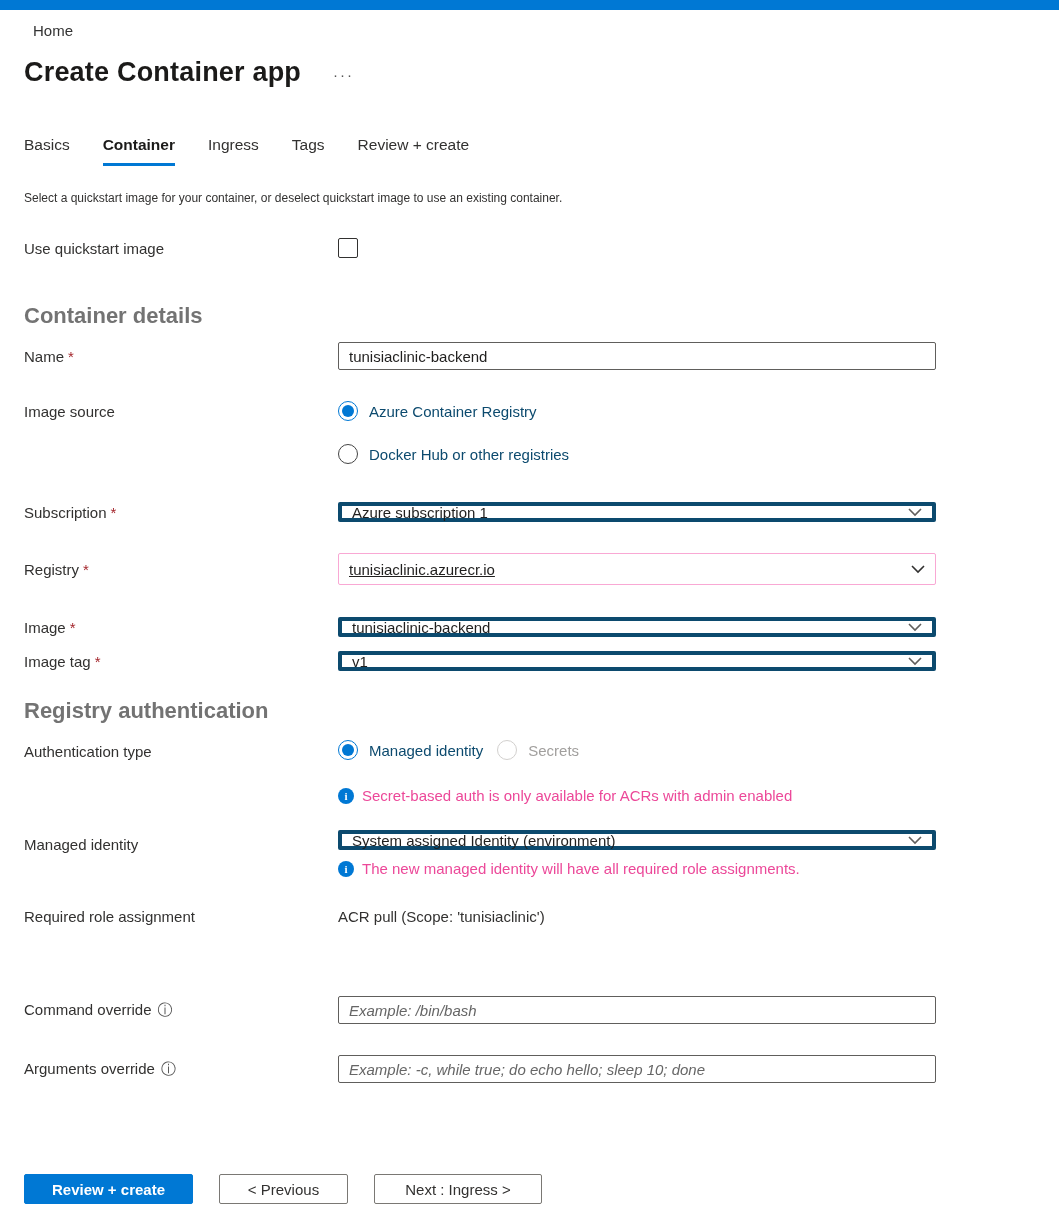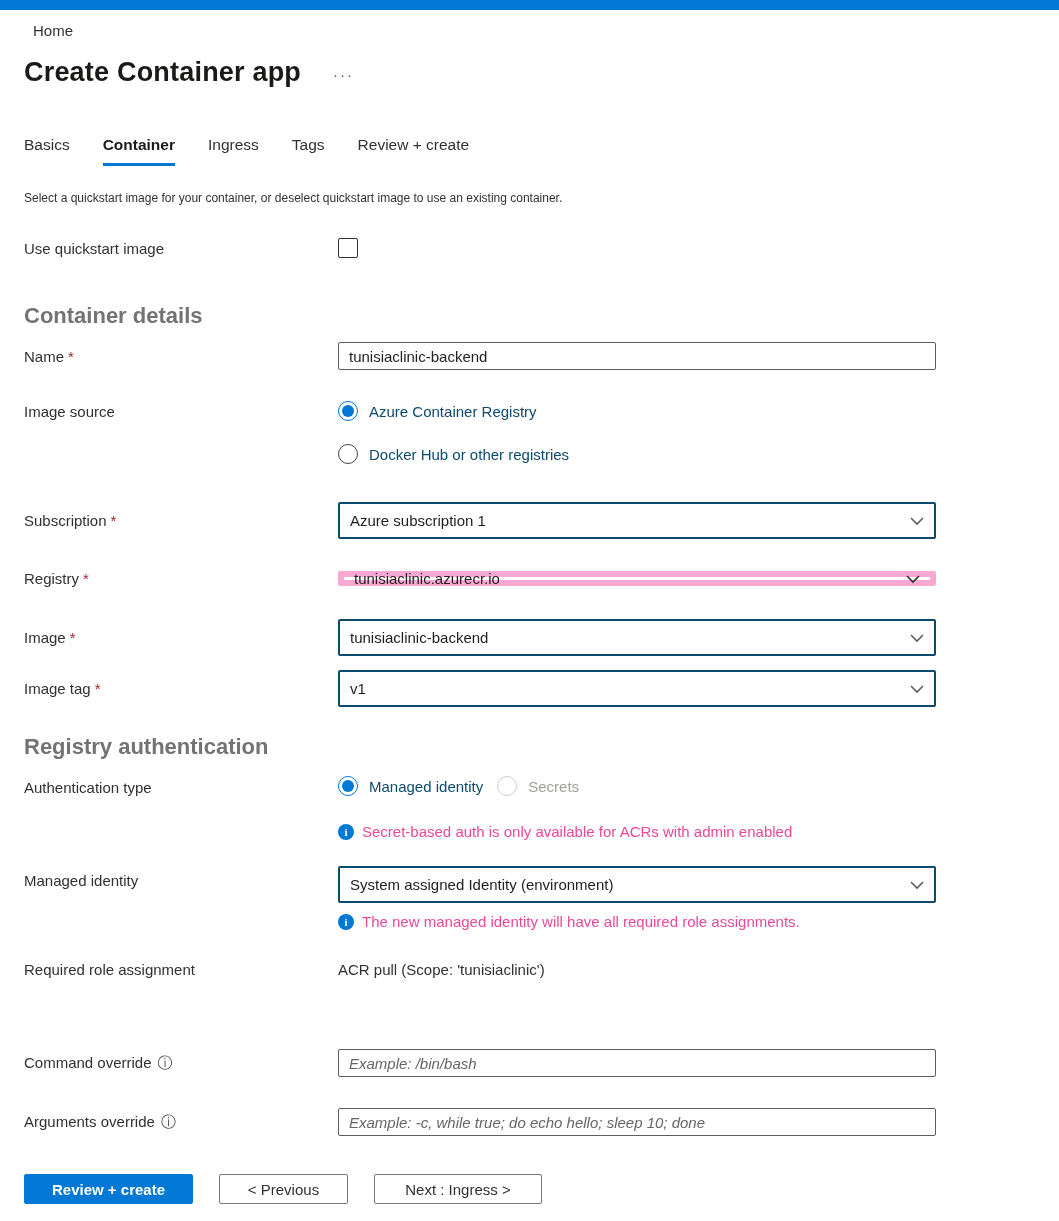--- a/index.html
+++ b/index.html
@@ -33,25 +33,25 @@
   .checkbox { width: 20px; height: 20px; border: 1px solid #323130; border-radius: 2px; background: #fff; cursor: pointer; }
 
   .text-input {
     width: 598px; height: 28px; border: 1px solid #605e5c; border-radius: 2px;
     padding: 0 10px; font-size: 15px; color: #201f1e; font-family: "Liberation Sans", sans-serif;
     outline: none; background: #fff;
   }
   .text-input::placeholder { color: #666; font-style: italic; opacity: 1; }
 
   .select {
-    width: 598px; height: 37px; border: 2px solid #0c4a6e; border-radius: 2px;
+    width: 598px; height: 20px; border: 4px solid #0c4a6e; border-radius: 2px;
     display: flex; align-items: center; justify-content: space-between;
     padding: 0 10px; font-size: 15px; color: #201f1e; cursor: pointer; background: #fff;
   }
-  .select.focused { border: 6px solid #f9a8d4; height: 15px; }
+  .select.focused { border: 1px solid #f9a8d4; height: 32px; text-decoration: underline; }
   .chevron { flex: none; display: inline-flex; }
 
   .radio-line { display: flex; align-items: center; cursor: pointer; }
   .radio { width: 20px; height: 20px; border-radius: 50%; flex: none; position: relative; background: #fff; }
   .radio.selected { border: 1px solid #0078d4; }
   .radio.selected::after { content: ""; position: absolute; left: 3px; top: 3px; width: 12px; height: 12px; border-radius: 50%; background: #0078d4; }
   .radio.unselected { border: 1px solid #444; }
   .radio.disabled { border: 1px solid #d2d0ce; }
   .radio-label { margin-left: 11px; font-size: 15px; color: #0c4a6e; }
   .radio-label.disabled { color: #a19f9d; }

